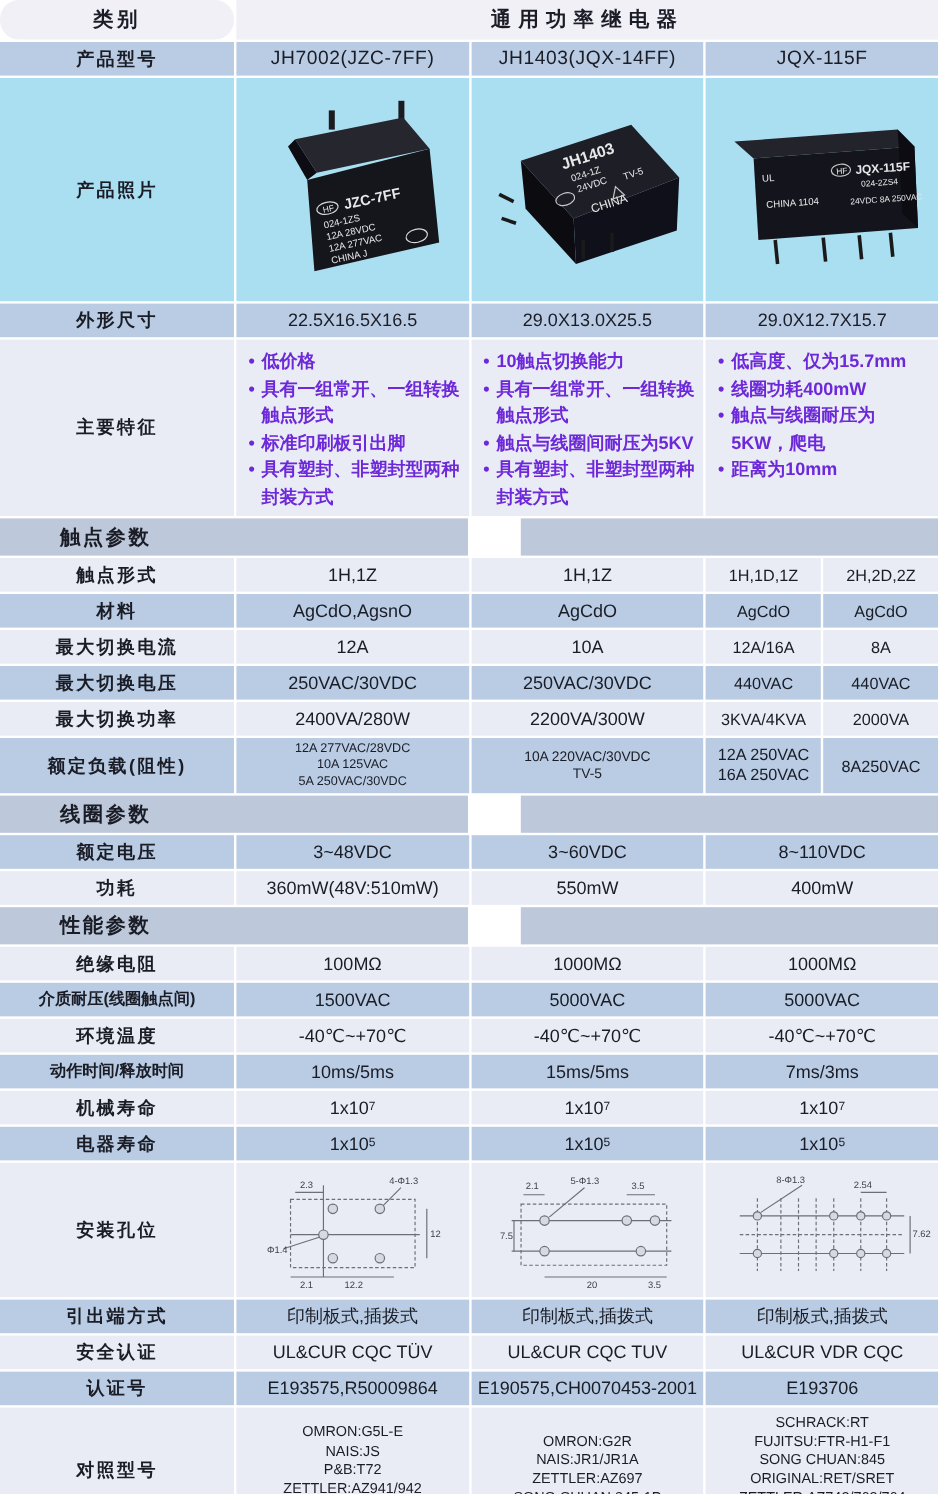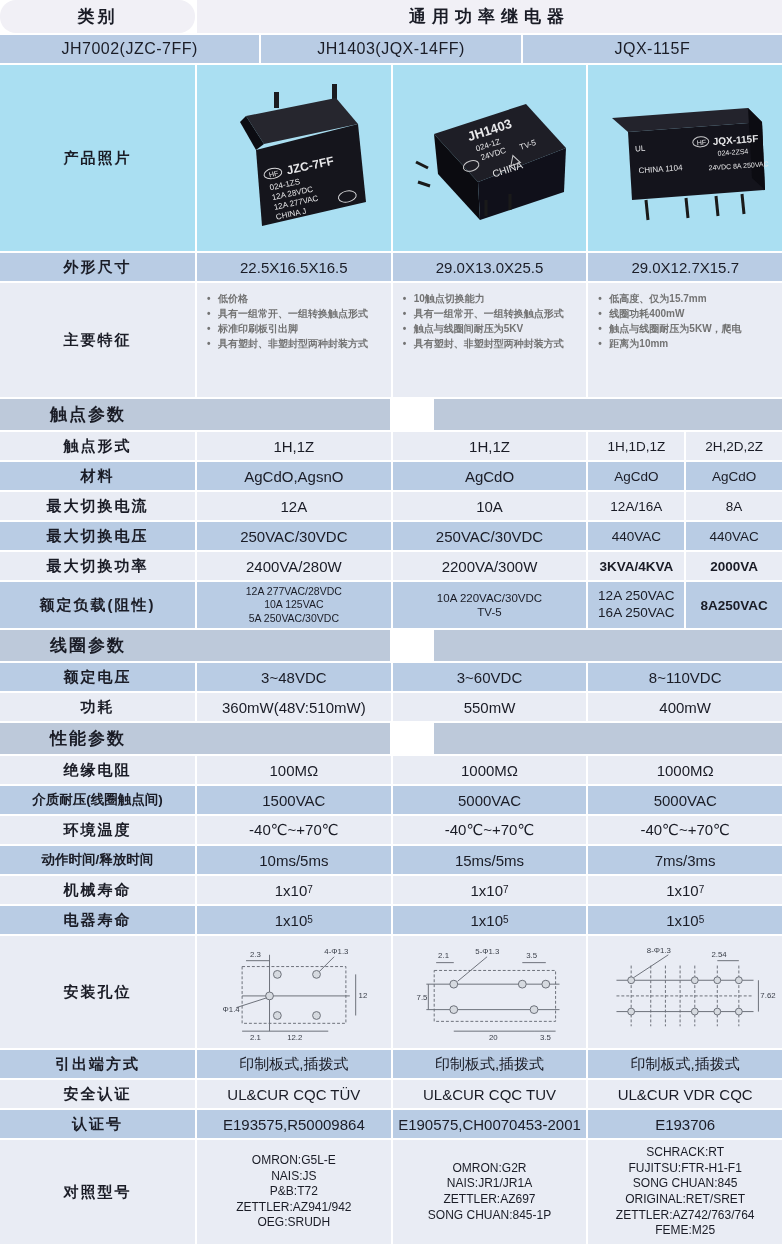--- a/index.html
+++ b/index.html
@@ -26,45 +26,46 @@
   .h112{min-height:112px;}
   .h114{min-height:114px;}
   .h186{min-height:186px;}
   .title-lab{font-size:17px;letter-spacing:3px;border-radius:16px;}
   .title-val{flex:1 1 0;font-weight:700;font-size:17px;letter-spacing:6px;}
   .model-v{font-size:16px;letter-spacing:0.5px;}
   .sec-main{flex:0 0 390px;justify-content:flex-start;padding-left:50px;font-weight:700;font-size:17px;letter-spacing:2px;}
   .sec-rest{flex:1 1 0;}
   .feat{align-items:flex-start;justify-content:flex-start;padding:8px 6px 4px 10px;}
   .feat ul{margin:0;padding:0;list-style:none;text-align:left;}
-  .feat li{font-size:10px;font-weight:700;color:#737373;line-height:1.5;padding-left:11px;position:relative;}
+  .feat li{font-size:15px;font-weight:700;color:#6d28d9;line-height:1.5;padding-left:11px;position:relative;}
   .feat li::before{content:"•";position:absolute;left:0;top:0;}
   .ml{white-space:pre-line;line-height:1.25;}
   .small10{font-size:10.5px;}
   .small11{font-size:11.5px;}
   .small12{font-size:12px;line-height:1.3;}
-  .small13{font-size:13px;font-weight:bold;}
+  .small13{font-size:13px;}
   sup{font-size:10px;line-height:0;}
   svg text{font-family:"Liberation Sans","DejaVu Sans",sans-serif;}
   .dia text{fill:#3a3f49;font-size:8px;}
   .dia line,.dia rect,.dia circle,.dia path{stroke:#6a6f78;fill:none;stroke-width:1;}
   .dia .hole{fill:#d6dae0;}
   .relay-txt{fill:#e8e8ea;}
 </style>
 </head>
 <body>
 
 <div class="tbl">
 
   <div class="row title-row h33">
     <div class="cell lab title-lab">类别</div>
     <div class="cell title-val">通用功率继电器</div>
   </div>
 
   <div class="row blue h28">
+    <div class="cell lab">产品型号</div>
     <div class="cell v model-v">JH7002(JZC-7FF)</div>
     <div class="cell v model-v">JH1403(JQX-14FF)</div>
     <div class="cell v model-v">JQX-115F</div>
   </div>
 
   <div class="row photo-row h186">
     <div class="cell lab">产品照片</div>
     <div class="cell v">
       <svg width="180" height="176" viewBox="0 0 180 176">
         <rect x="70" y="22" width="5" height="16" fill="#1b1b20"></rect>

